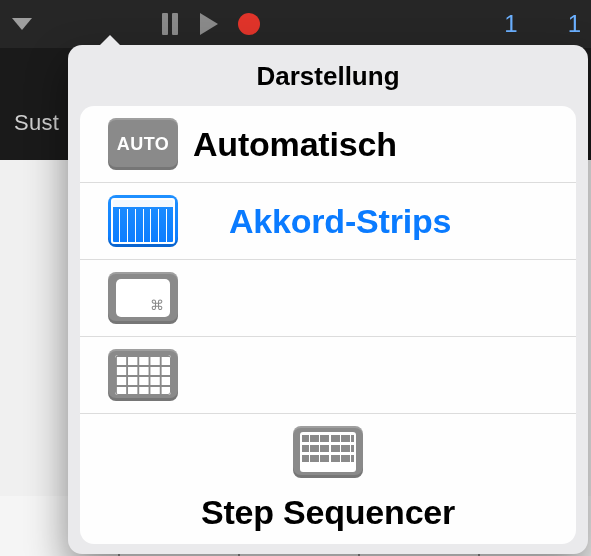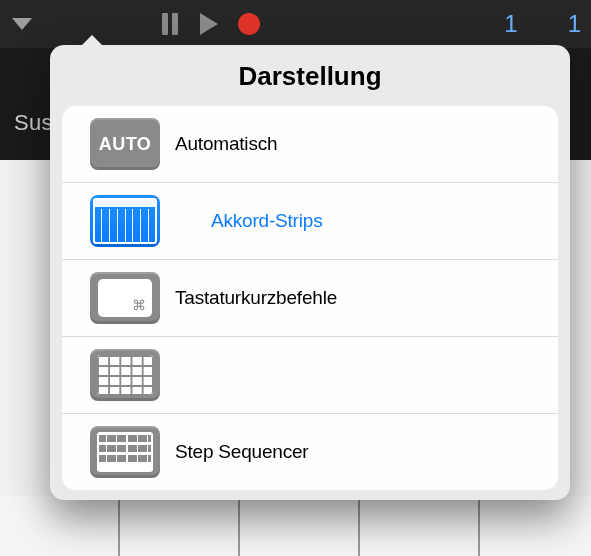--- a/index.html
+++ b/index.html
@@ -60,21 +60,21 @@
       background: repeating-linear-gradient(
         to right,
         #f5f5f5 0, #f5f5f5 118px,
         #999 118px, #999 120px
       );
     }
 
     
     .popover {
       position: absolute;
-      left: 50px;
+      left: 68px;
       top: 45px;
       width: 520px;
       background: #eaeaec;
       border-radius: 14px;
       box-shadow: 0 18px 40px rgba(0,0,0,0.45);
       padding-bottom: 10px;
     }
     .popover::before {
       content: '';
       position: absolute;
@@ -99,35 +99,36 @@
       overflow: hidden;
     }
     .menu-item {
       display: flex;
       align-items: center;
       gap: 15px;
       padding: 12px 28px;
       border-bottom: 1px solid #dcdcdc;
       cursor: pointer;
     }
-    .menu-item:last-child { border-bottom: none; }
+    .menu-item:last-child { border-bottom: none; flex-direction: column; }
     .menu-icon {
       width: 70px; height: 52px;
       background: #8a8a8a;
       border-radius: 8px;
       display: flex;
       align-items: center;
       justify-content: center;
       flex-shrink: 0;
       box-shadow: inset 0 -3px 0 rgba(0,0,0,0.14), inset 0 2px 0 rgba(255,255,255,0.18);
     }
     .menu-label {
-      font-size: 19px;
+      font-size: 34px;
       color: #000;
       letter-spacing: -0.2px;
+      font-weight: bold;
     }
     .menu-item.selected .menu-label { color: #0a7bff; margin-left: 36px; }
 
     
     .ico-auto { color: #fff; font-size: 18px; font-weight: 700; letter-spacing: 0.5px; }
 
     
     .ico-strips-wrap {
       width: 70px; height: 52px;
       background: linear-gradient(#1f90ff,#0a7bff);
@@ -227,21 +228,20 @@
       </div>
       <span class="menu-label">Akkord-Strips</span>
     </div>
 
     <div class="menu-item">
       <div class="menu-icon">
         <div class="ico-kb">
             <span class="ico-kb-sym">⌘</span>
           </div>
       </div>
-      <span class="menu-label">Tastaturkurzbefehle</span>
     </div>
 
     <div class="menu-item">
       <div class="menu-icon">
         <div class="ico-grid-frame"></div>
       </div>
     </div>
 
     <div class="menu-item">
       <div class="menu-icon">

